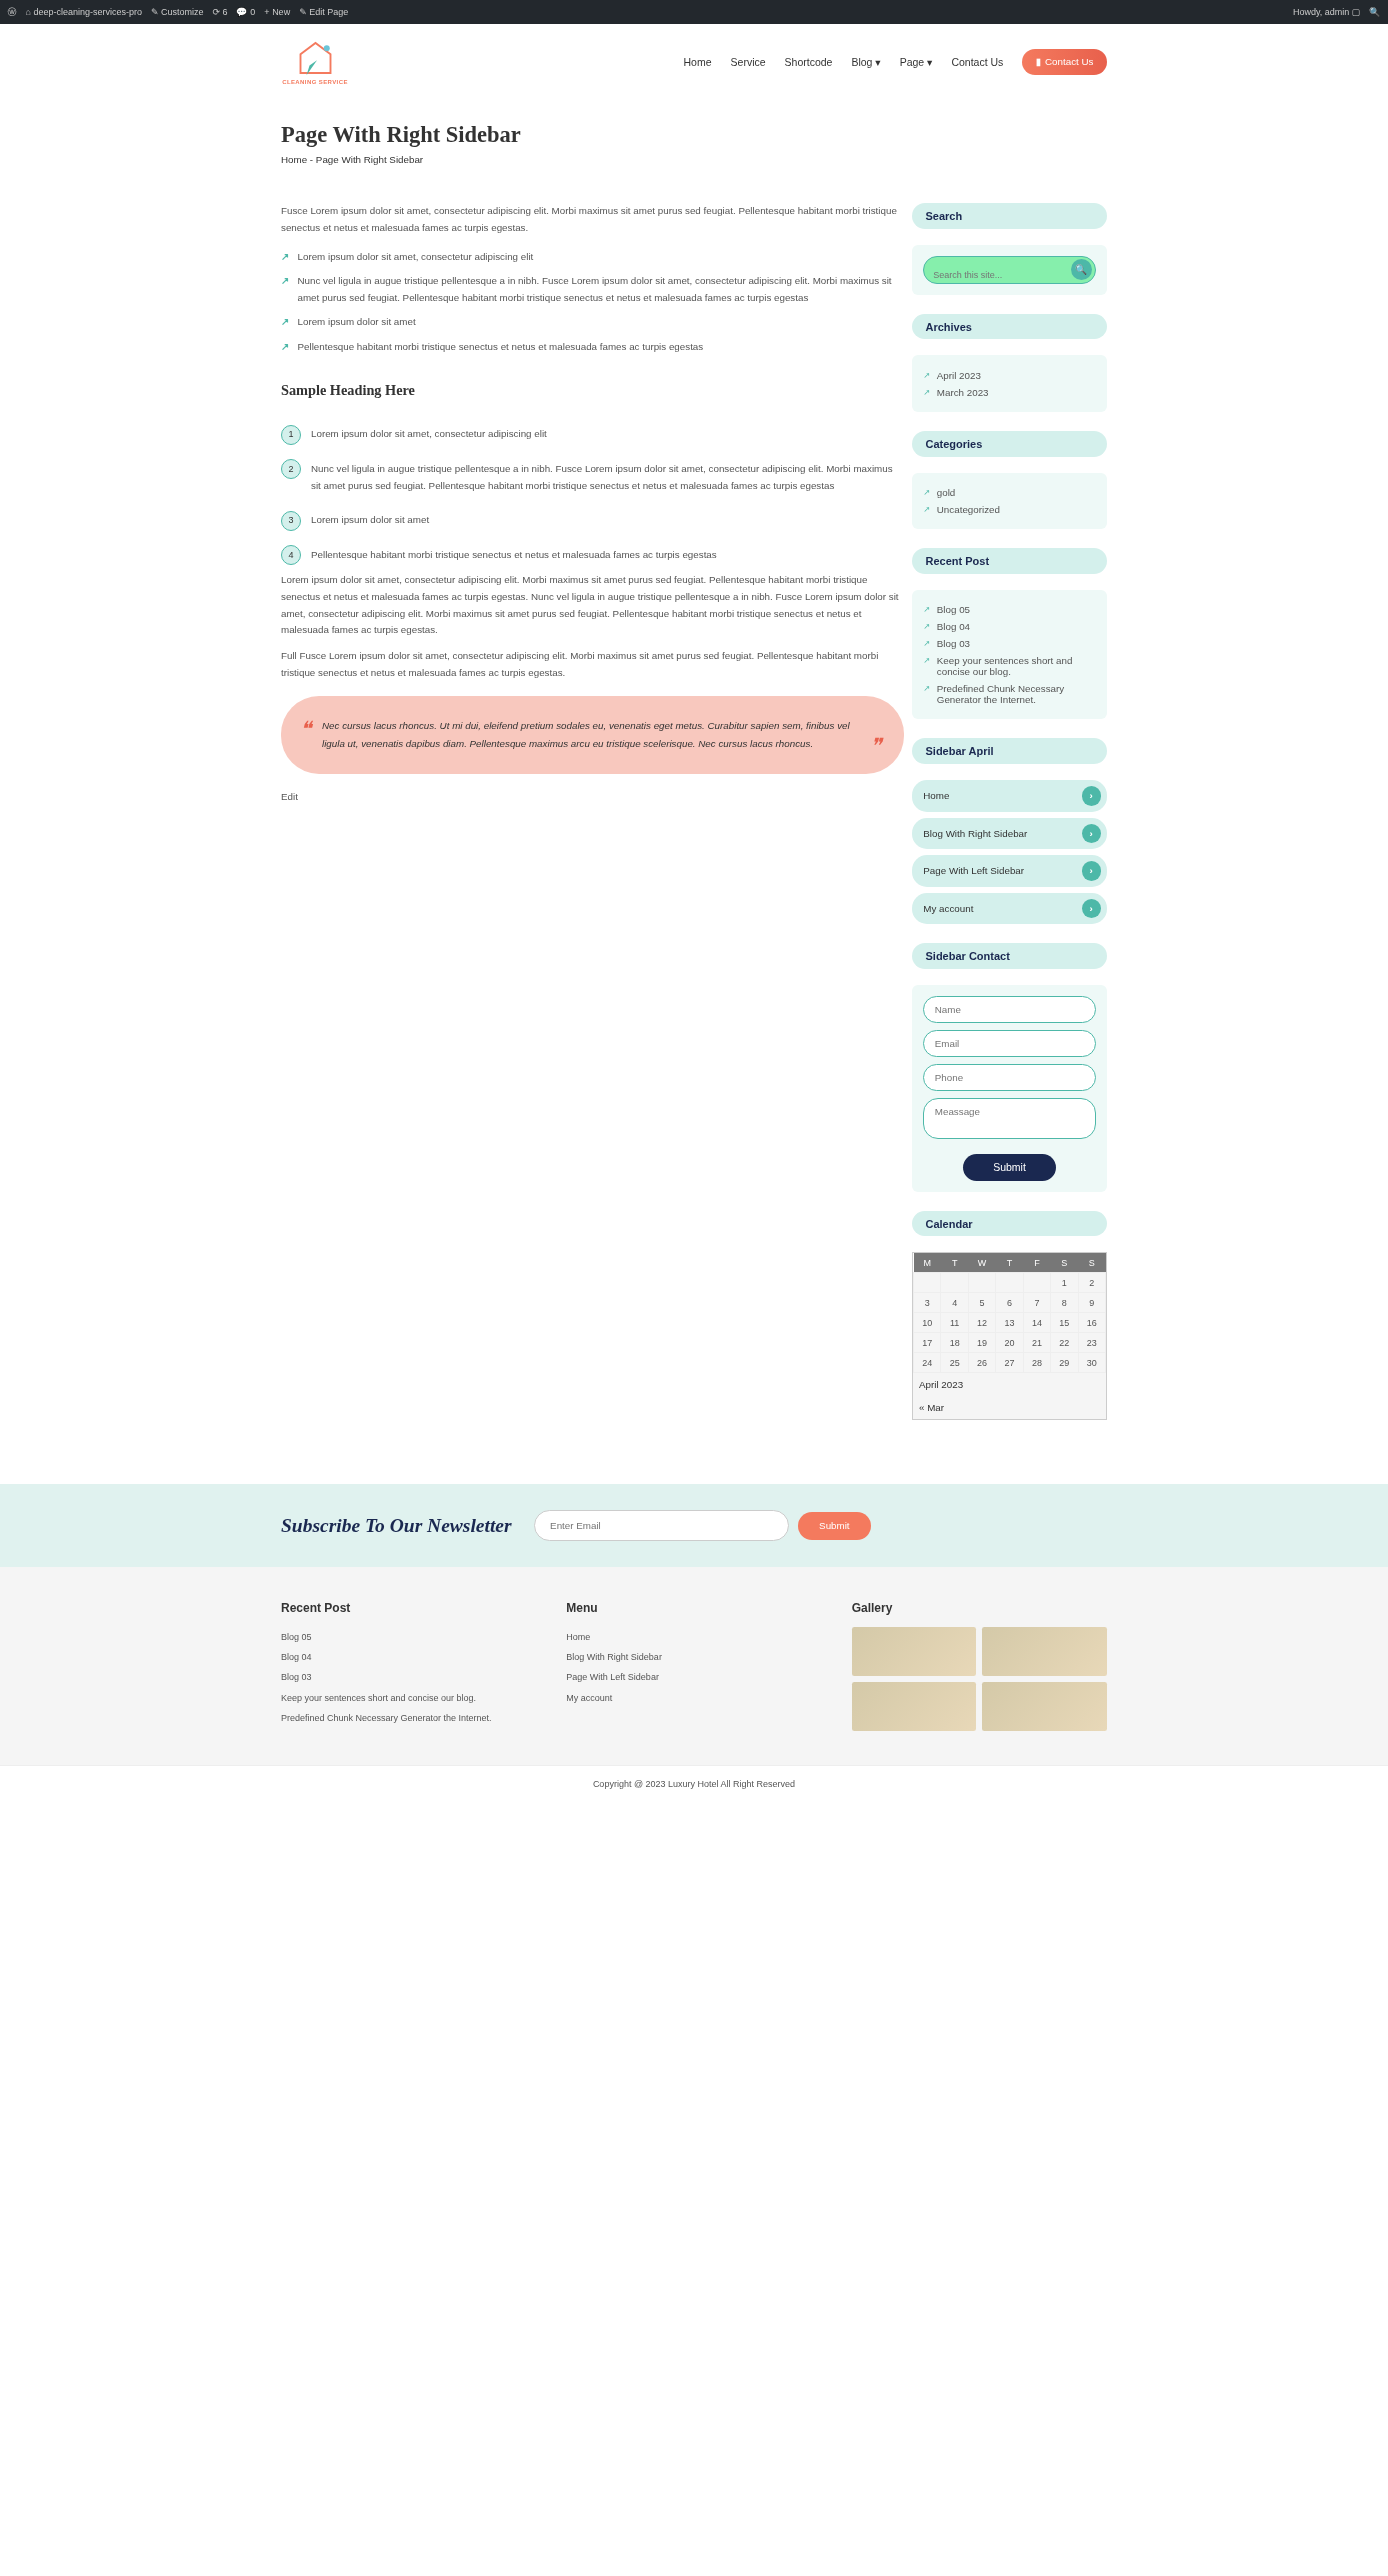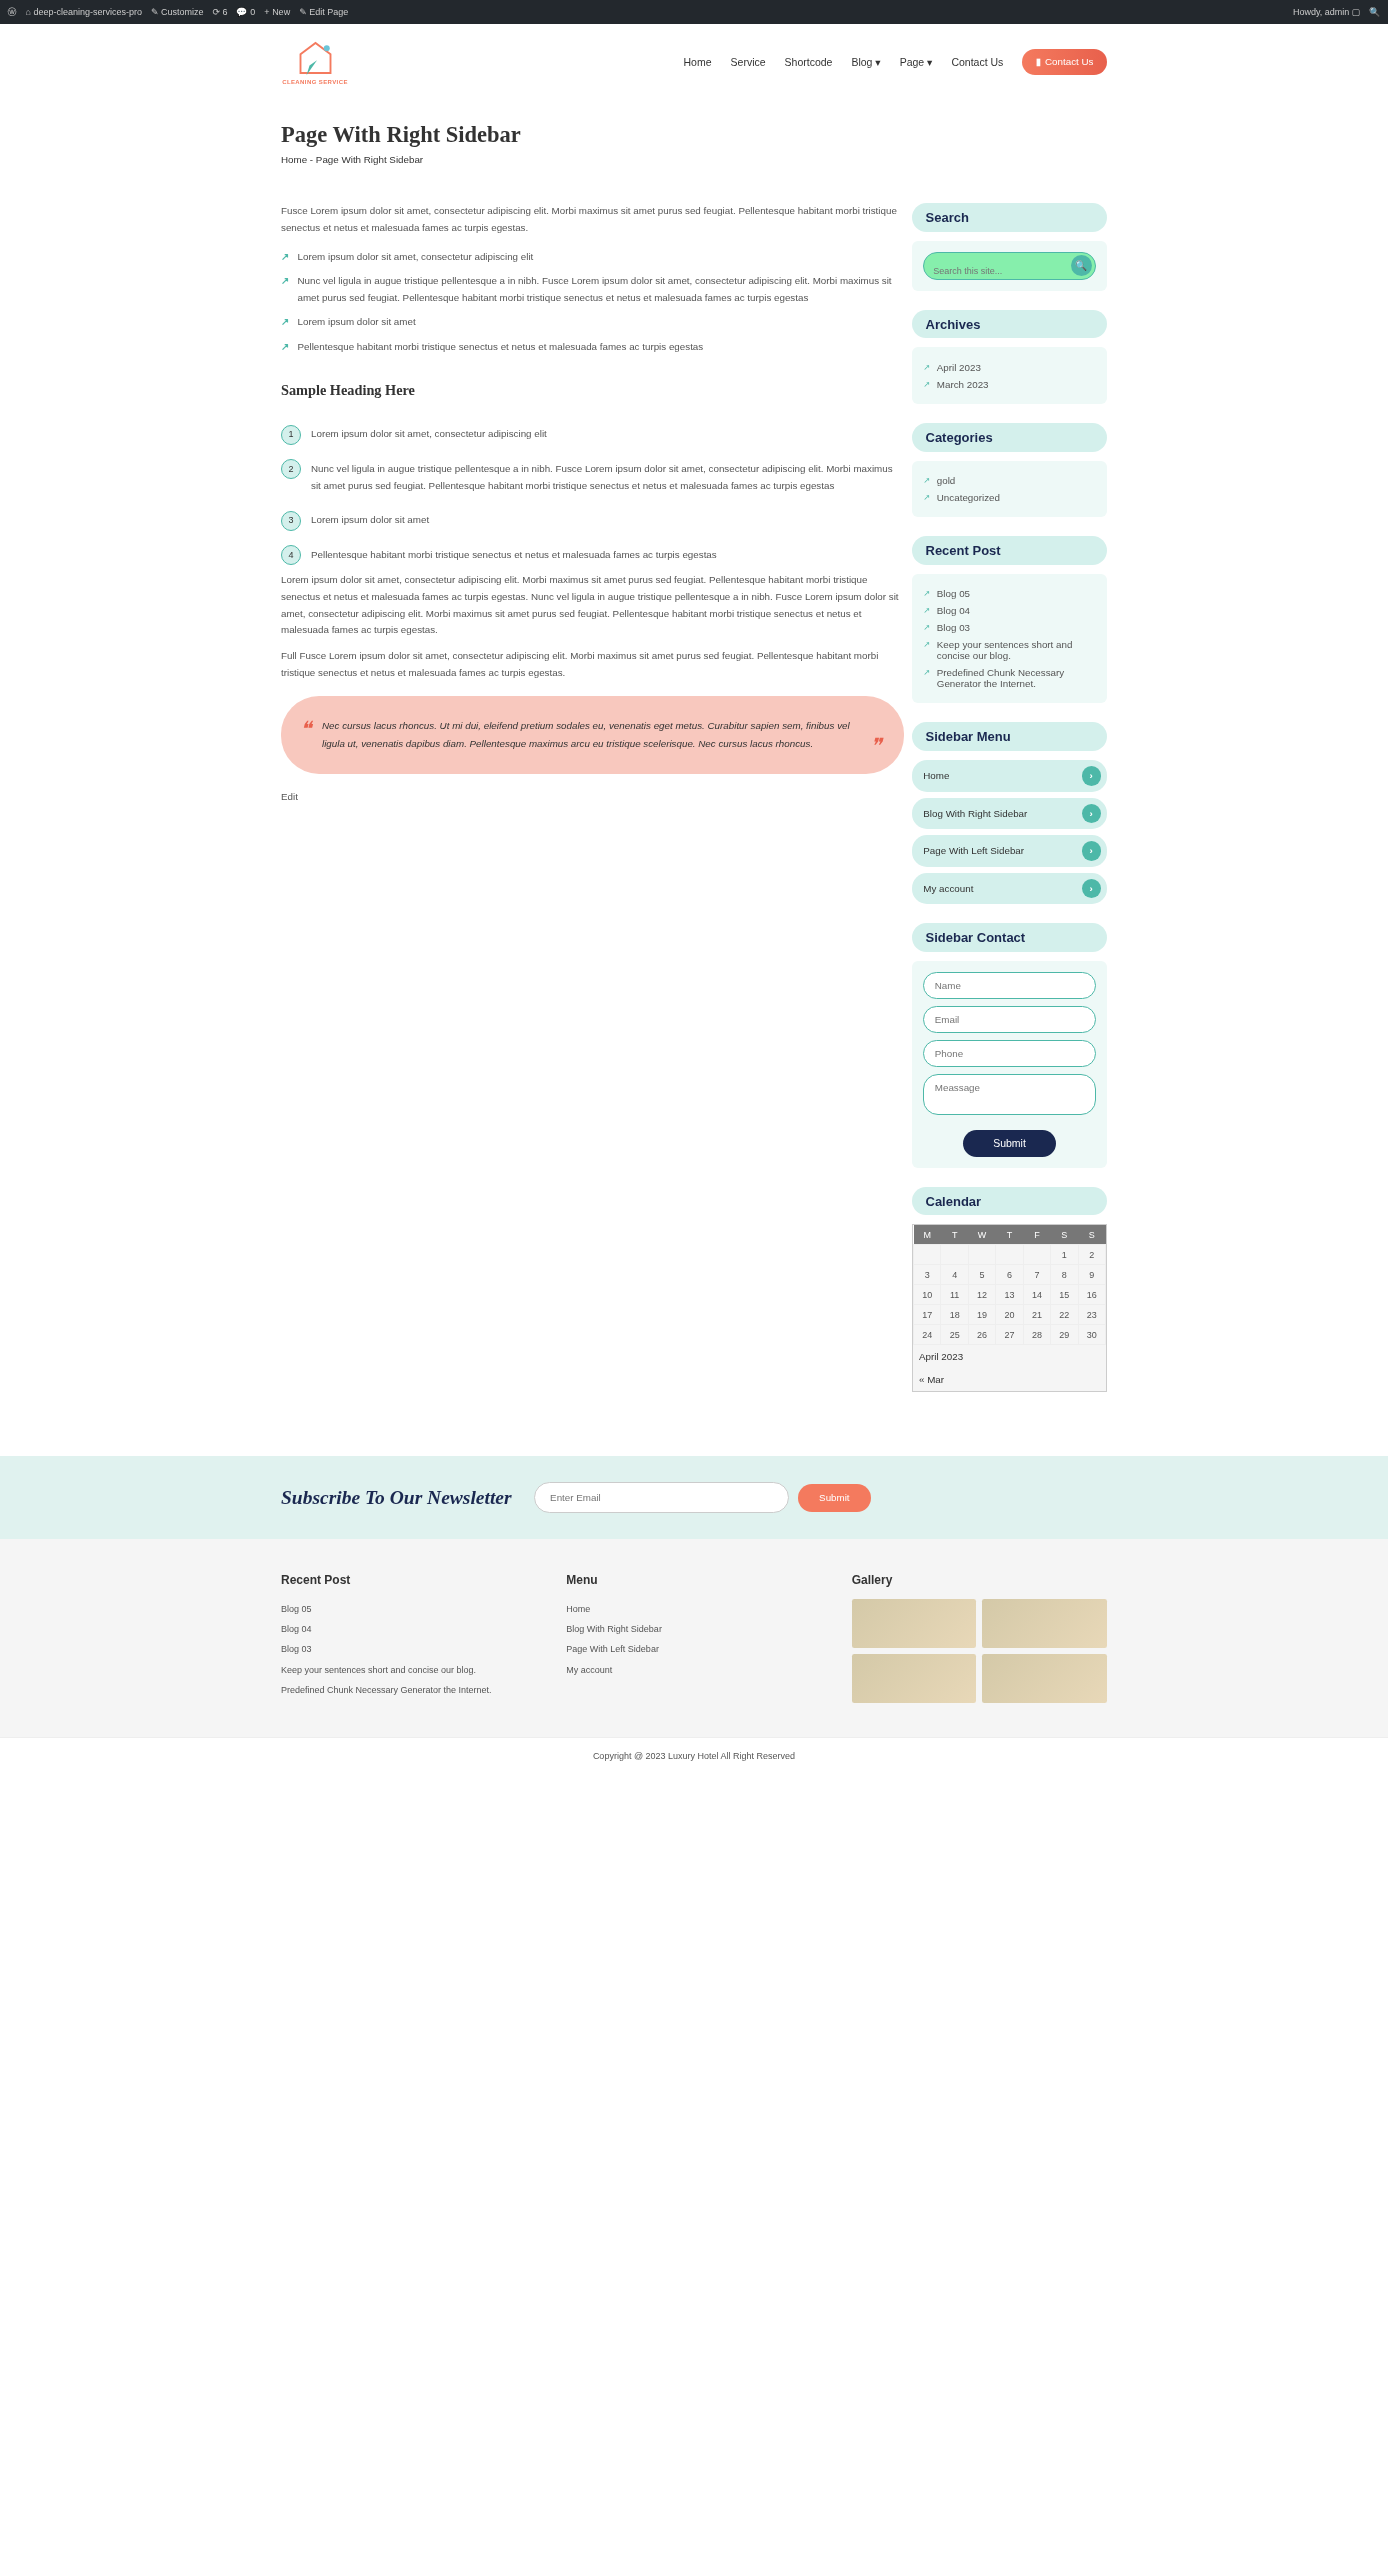--- a/index.html
+++ b/index.html
@@ -26,21 +26,21 @@
 .sample-heading{font-size:14.3px;font-weight:bold;margin:19px 0 15px;color:#333;font-family:Georgia,serif}
 .num-list{list-style:none}
 .num-list li{padding:9px 0 9px 30px;position:relative}
 .num-list li::before{content:attr(data-num);position:absolute;left:0;top:7.5px;width:18px;height:18px;background:#d4f0ec;border:0.8px solid #4db8a8;border-radius:50%;display:flex;align-items:center;justify-content:center;font-size:9px;color:#333}
 .quote-box{background:#f8c8be;border-radius:38px;padding:21px 41px;margin:15px 0;position:relative;font-style:italic;color:#333;line-height:1.8}
 .quote-box::before{content:"❝";position:absolute;left:19px;top:13.5px;font-size:21px;color:#e8604c}
 .quote-box::after{content:"❞";position:absolute;right:22.5px;bottom:9px;font-size:21px;color:#e8604c}
 .edit-link{color:#555;font-size:9.8px;cursor:pointer}
 .sidebar{width:195px}
 .widget{margin-bottom:19px}
-.widget-title{background:#d4f0ec;color:#1a2850;padding:6.8px 13.5px;border-radius:15px;font-size:13px;font-weight:bold;margin-bottom:9px}
+.widget-title{background:#d4f0ec;color:#1a2850;padding:6.8px 13.5px;border-radius:15px;font-size:11px;font-weight:bold;margin-bottom:16px}
 .widget-body{background:#eef9f7;padding:11.3px;border-radius:6px}
 .search-box{display:flex;align-items:flex-end;background:#86efac;border:0.8px solid #4db8a8;border-radius:15px;padding:2.3px 2.3px 2.3px 9px}
 .search-box input{border:none;flex:1;font-size:9px;outline:none;background:transparent}
 .search-btn{background:#4db8a8;width:21px;height:21px;border-radius:50%;display:flex;align-items:center;justify-content:center;color:#fff;cursor:pointer;font-size:9.8px}
 .widget-list{list-style:none}
 .widget-list li{padding:3px 0 3px 13.5px;position:relative;font-size:9.8px;color:#555}
 .widget-list li::before{content:"↗";position:absolute;left:0;color:#4db8a8;font-size:8.3px}
 .widget-list a{color:#555;text-decoration:none;cursor:pointer}
 .sidebar-menu-list{list-style:none}
 .sidebar-menu-item{background:#d4f0ec;border-radius:15px;padding:6px 6px 6px 11.3px;margin-bottom:6px;display:flex;justify-content:space-between;align-items:center;font-size:9.8px;cursor:pointer}
@@ -182,21 +182,21 @@
         <li><a>Blog 05</a></li>
         <li><a>Blog 04</a></li>
         <li><a>Blog 03</a></li>
         <li><a>Keep your sentences short and concise our blog.</a></li>
         <li><a>Predefined Chunk Necessary Generator the Internet.</a></li>
       </ul>
         </div>
     </div>
 
     <div class="widget">
-      <div class="widget-title">Sidebar Menu</div>
+      <div class="widget-title">Sidebar April</div>
       <ul class="sidebar-menu-list">
         <li class="sidebar-menu-item">
             <span>Home</span>
             <span class="chev">›</span>
           </li>
         <li class="sidebar-menu-item">
             <span>Blog With Right Sidebar</span>
             <span class="chev">›</span>
           </li>
         <li class="sidebar-menu-item">

